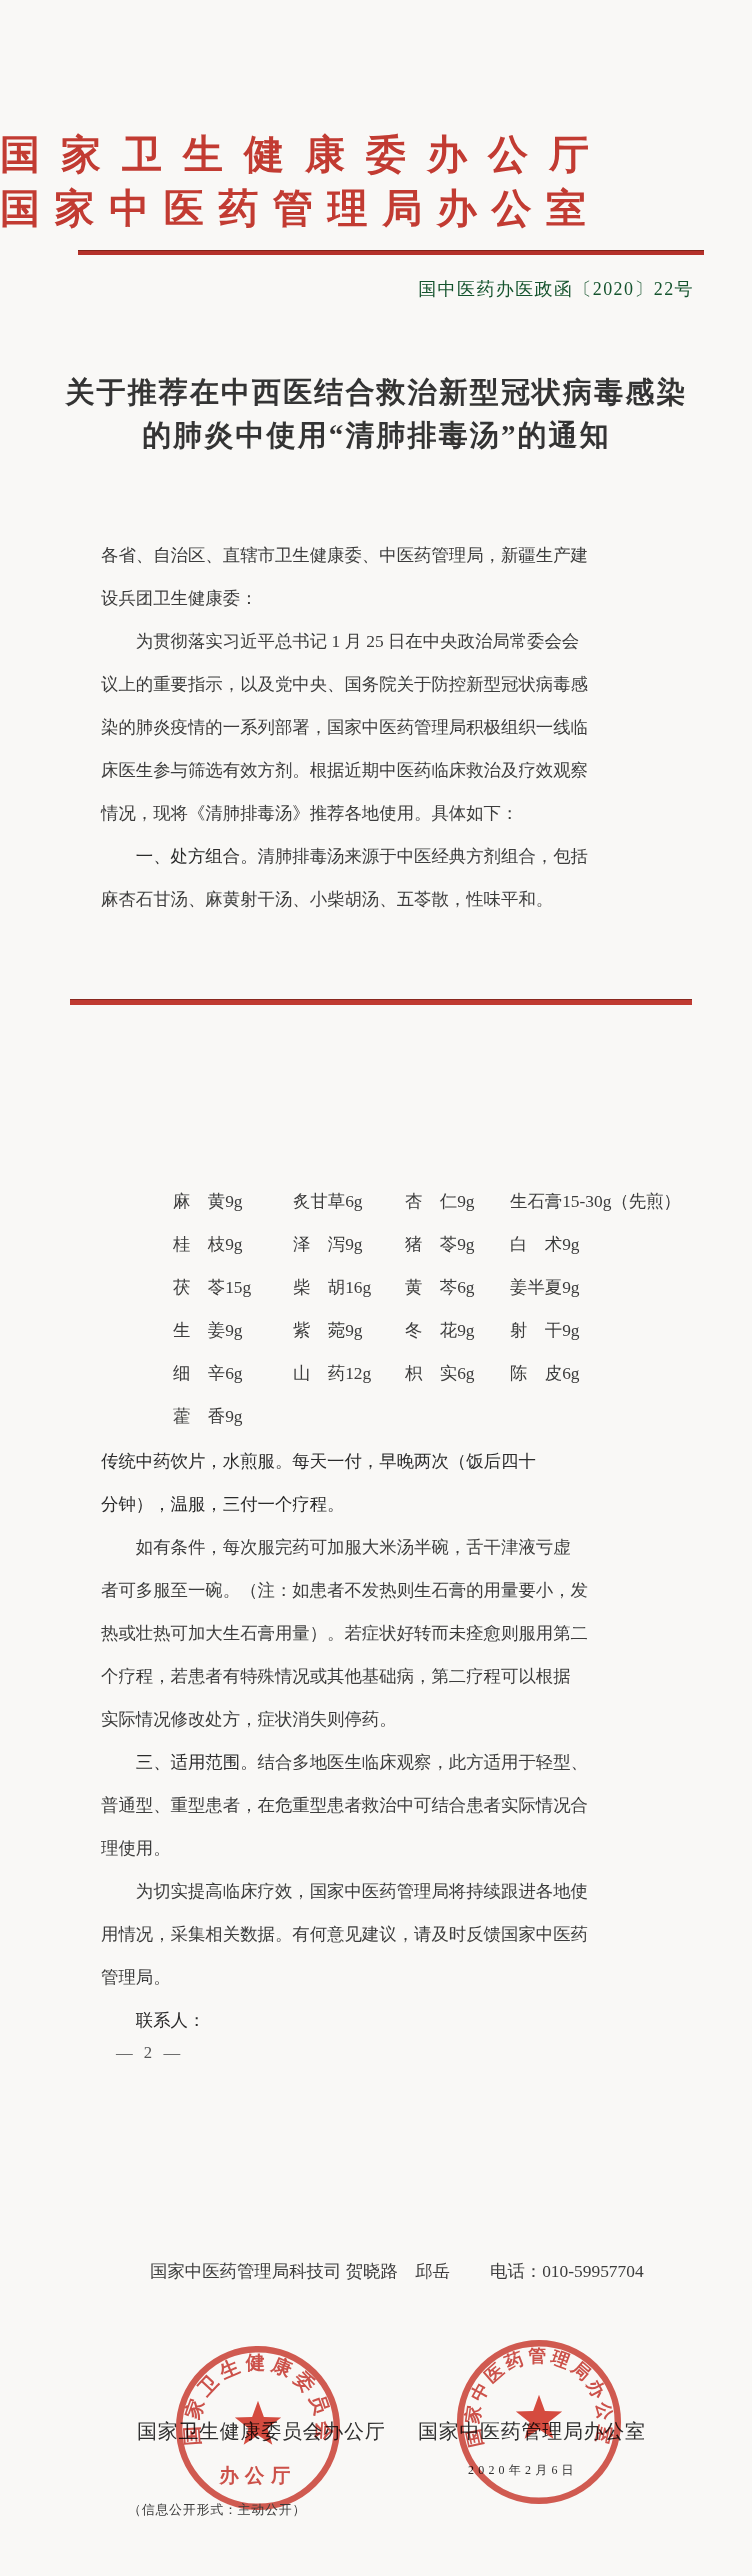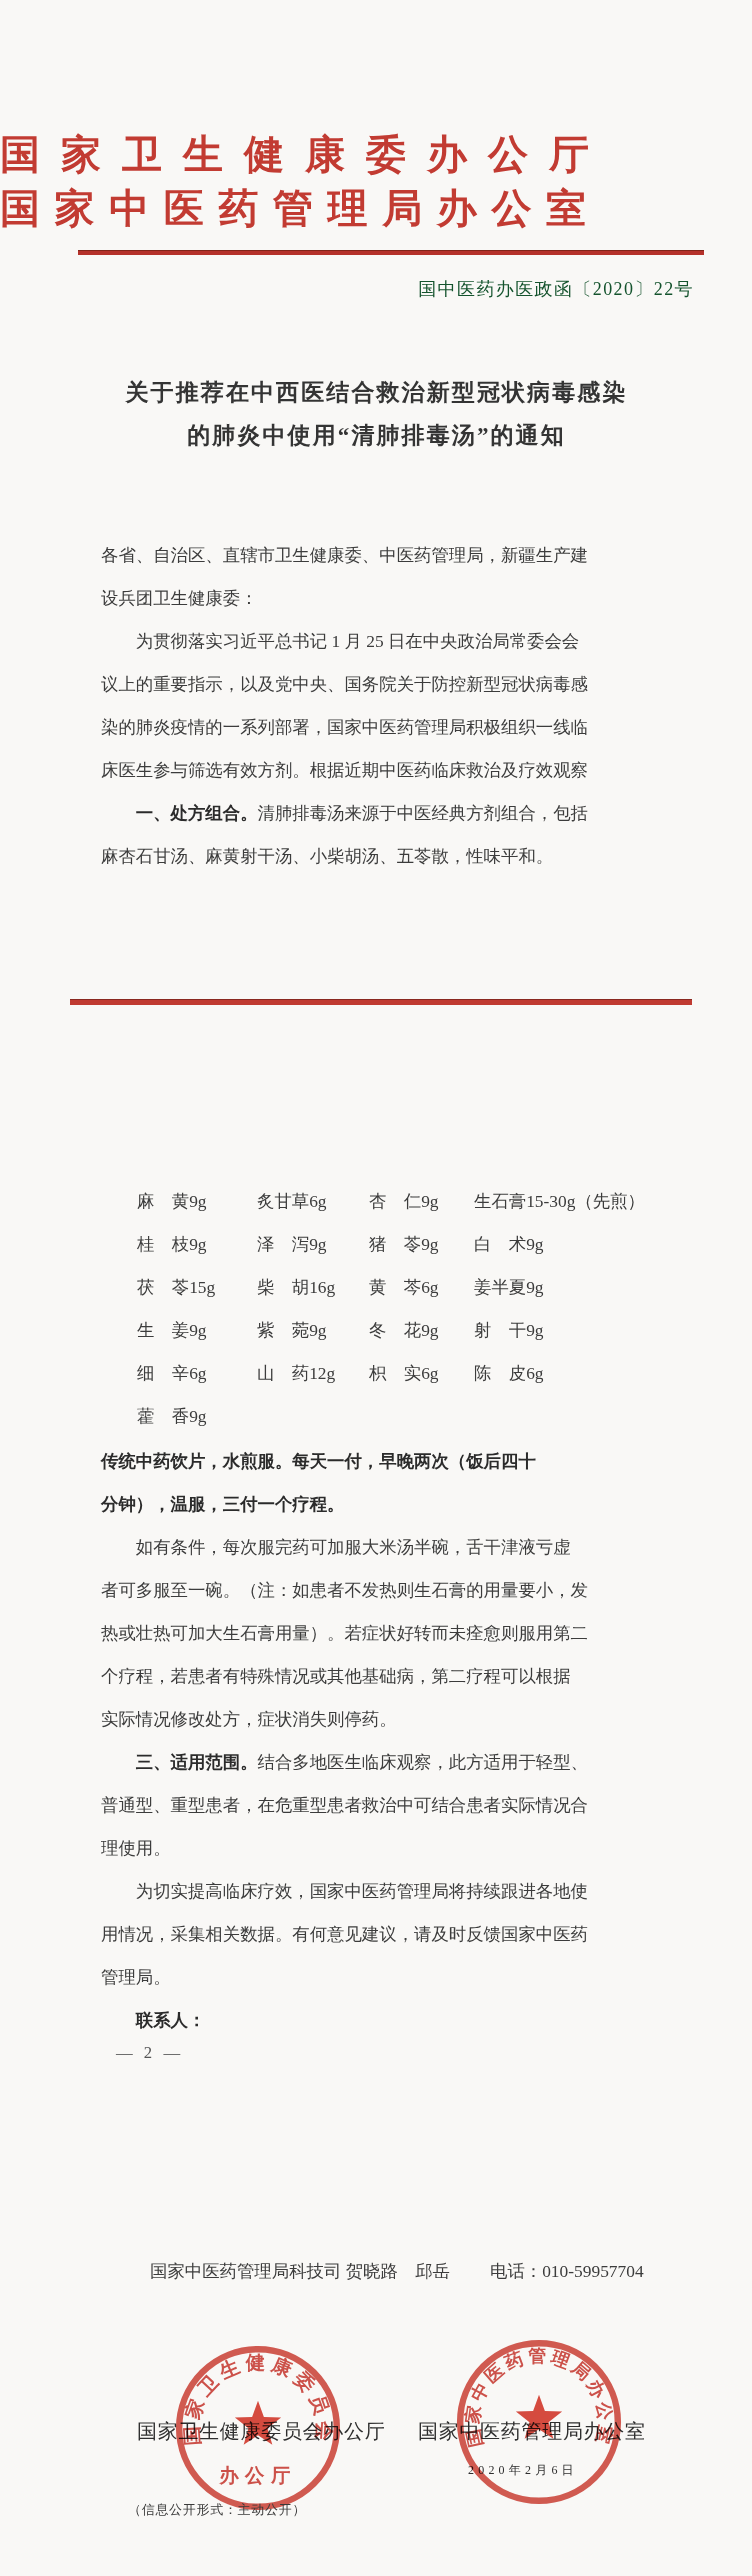--- a/index.html
+++ b/index.html
@@ -12,32 +12,32 @@
   
   .header { position:absolute; top:128px; left:0; width:100%; text-align:left;
             color:var(--header-red,#c23b32); font-weight:700; }
   .header .h1 { font-size:40px; letter-spacing:21px; margin-right:-21px; line-height:54px; white-space:nowrap; }
   .header .h2 { font-size:40px; letter-spacing:14.6px; margin-right:-14.6px; line-height:54px; white-space:nowrap; }
   .redline-1 { position:absolute; top:250px; left:78px; width:626px; height:4.2px;
                background:var(--line-red,#b5312a); border-top:1.4px solid #822419; }
   .doc-number { position:absolute; top:277px; right:59px; font-size:18px; color:#14532d; letter-spacing:1.4px; }
   
   .title { position:absolute; top:371px; left:0; width:100%; text-align:center;
-           font-size:23px; font-weight:700; color:#343434; line-height:43px; letter-spacing:2.1px; }
+           font-size:29px; font-weight:700; color:#343434; line-height:43px; letter-spacing:2.1px; }
   
   .body-block { position:absolute; left:101px; width:568px; font-size:17.4px; line-height:43px; color:#3c3c3c; }
   #body1 { top:534px; }
   #body2 { top:1440px; }
   .bodyline { white-space:nowrap; height:43px; }
-  .bodyline .b { font-weight:700; color:#2b2b2b; }
+  .bodyline .b { font-weight:400; color:#2b2b2b; }
   .redline-2 { position:absolute; top:999px; left:70px; width:622px; height:4.9px;
                background:#c03a31; border-top:1.4px solid #8a2820; }
   
   .herb-table { position:absolute; left:137px; top:1180px; font-size:17.4px; line-height:43px; color:#3c3c3c; }
-  .herb-row { display:flex; height:43px; white-space:nowrap; }
+  .herb-row { display:flex; height:43px; white-space:nowrap;margin-left:36px; }
   .hc { display:block; }
   .hc0 { width:120px; } .hc1 { width:112px; } .hc2 { width:105px; } .hc3 { width:195px; }
   
   .page-number { position:absolute; top:2043px; left:116px; font-size:16.7px; color:#565656; letter-spacing:3.5px; }
   .contacts { position:absolute; left:150px; top:2252px; width:521px; font-size:17.4px; color:#3c3c3c; }
   .contact-line { display:flex; height:39px; line-height:39px; white-space:nowrap; }
   .c-left { width:340px; }
   
   .sig { position:absolute; font-size:20px; color:#2e2e2e; white-space:nowrap; letter-spacing:0.7px; }
   #sig-left  { top:2418px; left:137px; }
@@ -72,20 +72,21 @@
     <div>的肺炎中使用“清肺排毒汤”的通知</div>
   </div>
 
   <div id="body1" class="body-block">
       <div class="bodyline">各省、自治区、直辖市卫生健康委、中医药管理局，新疆生产建</div>
       <div class="bodyline">设兵团卫生健康委：</div>
       <div class="bodyline">　　为贯彻落实习近平总书记 1 月 25 日在中央政治局常委会会</div>
       <div class="bodyline">议上的重要指示，以及党中央、国务院关于防控新型冠状病毒感</div>
       <div class="bodyline">染的肺炎疫情的一系列部署，国家中医药管理局积极组织一线临</div>
       <div class="bodyline">床医生参与筛选有效方剂。根据近期中医药临床救治及疗效观察</div>
+      <div class="bodyline">情况，现将《清肺排毒汤》推荐各地使用。具体如下：</div>
       <div class="bodyline"><span class="b">　　一、处方组合。</span><span>清肺排毒汤来源于中医经典方剂组合，包括</span></div>
       <div class="bodyline">麻杏石甘汤、麻黄射干汤、小柴胡汤、五苓散，性味平和。</div>
     </div>
 
   <div class="redline-2"></div>
 
   <div class="herb-table">
       <div class="herb-row">
         <span class="hc hc0">麻　黄9g</span>
         <span class="hc hc1">炙甘草6g</span>

